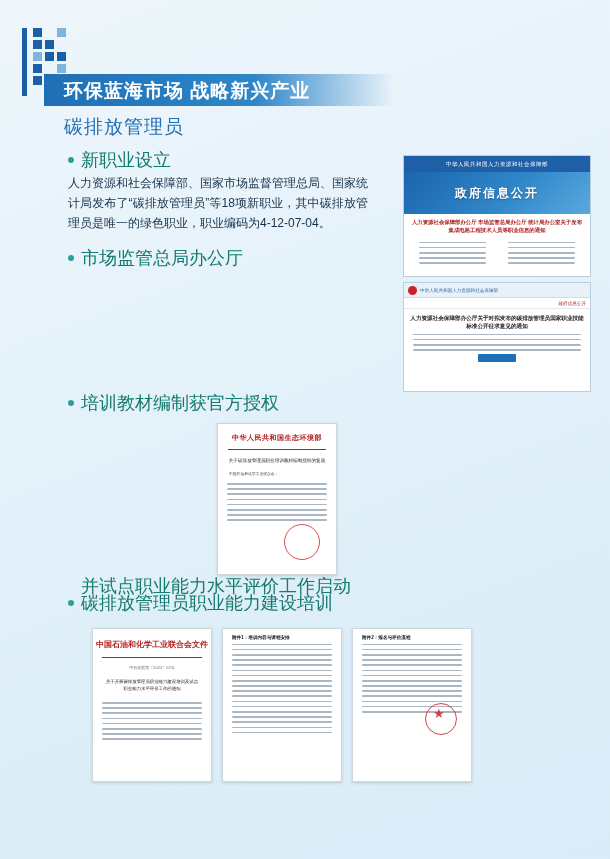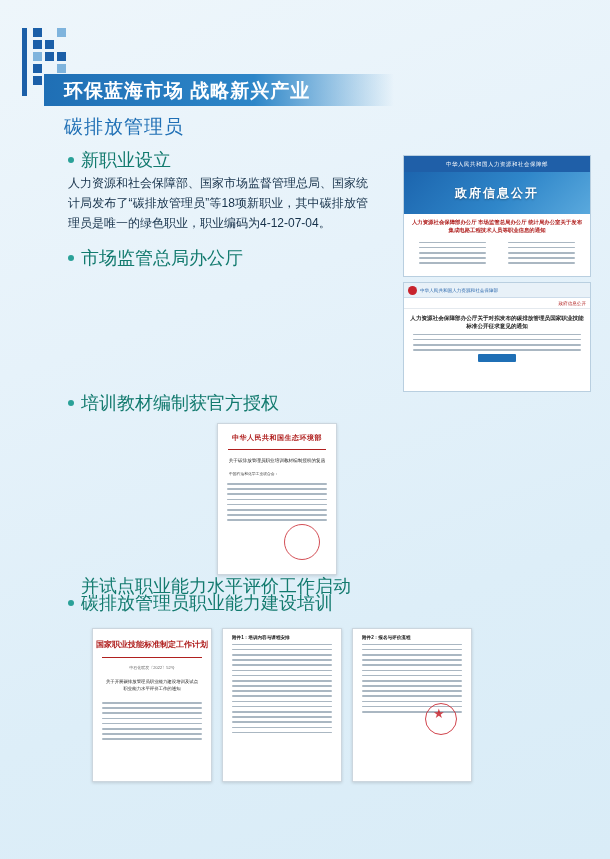--- a/index.html
+++ b/index.html
@@ -234,21 +234,21 @@
         <div></div>
         <div></div>
         <div></div>
         <div></div>
         <div></div>
     </div>
     <div class="seal"></div>
   </div>
 
   <div class="b1">
-    <div class="h">国家职业技能标准制定工作计划</div>
+    <div class="h">中国石油和化学工业联合会文件</div>
     <div class="rule"></div>
     <div class="lt-p" style="text-align:center;font-size:4px;color:#666;">中石化联发〔2022〕52号</div>
     <div class="t">关于开展碳排放管理员职业能力建设培训及试点职业能力水平评价工作的通知</div>
     <div class="fade-lines" style="margin-top:10px;">
       <div></div>
         <div></div>
         <div></div>
         <div></div>
         <div></div>
         <div></div>

